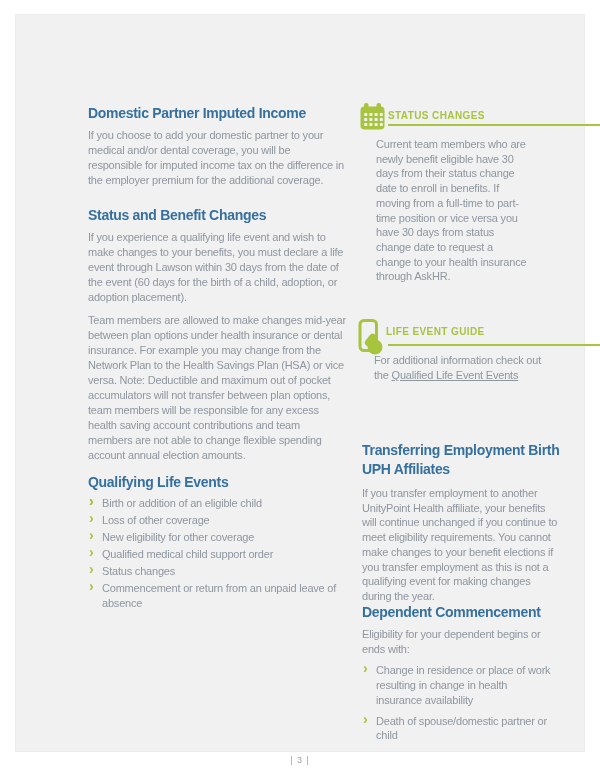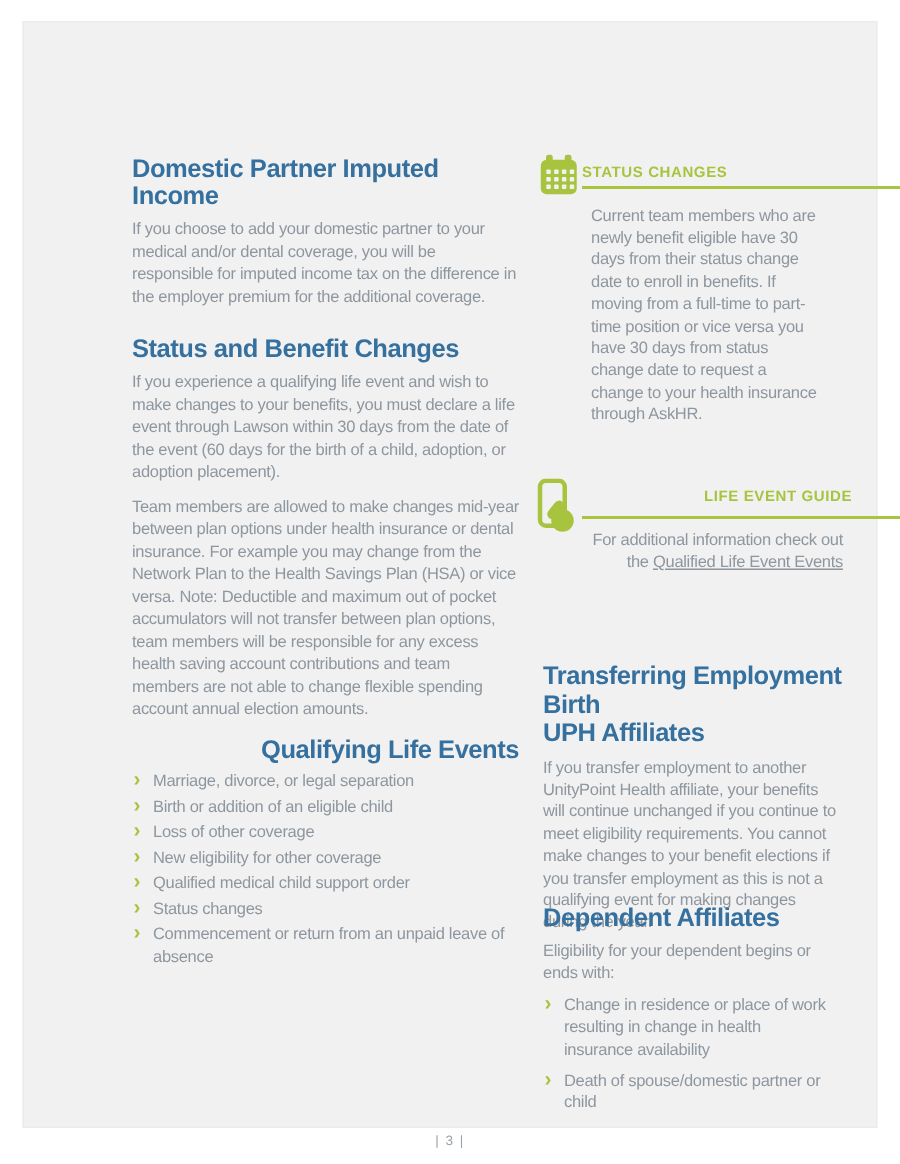--- a/index.html
+++ b/index.html
@@ -1,45 +1,45 @@
 <!DOCTYPE html>
 <html><head>
 <meta charset="utf-8">
 <style>
   * { margin:0; padding:0; box-sizing:border-box; }
   html,body { width:600px; height:776px; background:#ffffff; overflow:hidden;
               font-family:"Liberation Sans", sans-serif; }
   .paper { position:absolute; left:15px; top:14px; width:570px; height:738px;
            background:#f1f1f2; border:1px solid #ebebec; }
 
-  h2 { font-size:17px; font-weight:bold; color:#35709e; letter-spacing:-0.3px;
+  h2 { font-size:14px; font-weight:bold; color:#35709e; letter-spacing:-0.3px;
        line-height:18px; }
   p, li { font-size:11px; line-height:15px; color:#8e969e; letter-spacing:-0.2px; }
 
   
   .left-col  { position:absolute; left:88px; top:104px; width:258px; }
   .left-col p { margin-top:6px; }
   .left-col .gap-lg { margin-top:18px; }
-  .left-col .gap-md { margin-top:10px;text-align:right; }
+  .left-col .gap-md { margin-top:10px; }
   .left-col p + p { margin-top:8px; }
 
   ul { list-style:none; margin-top:5px; }
   li { position:relative; padding-left:14px; margin-bottom:2px; }
   .right-list li { margin-bottom:6px; width:192px; line-height:14.7px; }
   .bullet { position:absolute; left:1px; top:-2px; color:#a8c43e; font-size:14px;
             font-weight:bold; }
 
   
   .callout { position:absolute; width:210px; }
   .callout1 { left:360px; top:103px; }
-  .callout2 { left:358px; top:319px;text-align:right; }
+  .callout2 { left:358px; top:319px; }
   .callout .icon { position:absolute; left:0; top:0; }
   .callout-label { margin-left:28px; padding-top:7px; font-size:10px; font-weight:bold;
                    color:#a8c43e; letter-spacing:0.4px; }
-  .callout-body { margin-left:34px; margin-top:16px; width:152px;
+  .callout-body { margin-left:16px; margin-top:16px; width:152px;
                   font-size:11px; line-height:14.7px; color:#8e969e; letter-spacing:-0.2px; }
   .callout2 .callout-body { width:170px; }
   .callout-body a { color:#8e969e; text-decoration:underline; }
 
   .rule { position:absolute; height:2px; background:#a9c43f; left:388px; right:0; }
   .rule1 { top:124px; } .rule2 { top:344px; }
 
   
   .right-s1 { position:absolute; left:362px; top:441px; width:200px; }
   .right-s1 h2 { white-space:pre-line; line-height:19px; }
@@ -62,21 +62,21 @@
 <div class="left-col">
   <h2>Domestic Partner Imputed Income</h2>
   <p>If you choose to add your domestic partner to your medical and/or dental coverage, you will be responsible for imputed income tax on the difference in the employer premium for the additional coverage.</p>
 
   <h2 class="gap-lg">Status and Benefit Changes</h2>
   <p>If you experience a qualifying life event and wish to make changes to your benefits, you must declare a life event through Lawson within 30 days from the date of the event (60 days for the birth of a child, adoption, or adoption placement).</p>
   <p>Team members are allowed to make changes mid-year between plan options under health insurance or dental insurance. For example you may change from the Network Plan to the Health Savings Plan (HSA) or vice versa. Note: Deductible and maximum out of pocket accumulators will not transfer between plan options, team members will be responsible for any excess health saving account contributions and team members are not able to change flexible spending account annual election amounts.</p>
 
   <h2 class="gap-md">Qualifying Life Events</h2>
   <ul>
-    <li><span class="bullet">›</span><span>Marriage, divorce, or legal separation</span></li>
+    <li><span class="bullet">›</span></li>
     <li><span class="bullet">›</span><span>Birth or addition of an eligible child</span></li>
     <li><span class="bullet">›</span><span>Loss of other coverage</span></li>
     <li><span class="bullet">›</span><span>New eligibility for other coverage</span></li>
     <li><span class="bullet">›</span><span>Qualified medical child support order</span></li>
     <li><span class="bullet">›</span><span>Status changes</span></li>
     <li><span class="bullet">›</span><span>Commencement or return from an unpaid leave of absence</span></li>
   </ul>
 </div>
 
 <div class="callout callout1">
@@ -119,21 +119,21 @@
   </div>
 </div>
 
 <div class="right-s1">
   <h2>Transferring Employment Birth
 UPH Affiliates</h2>
   <p>If you transfer employment to another UnityPoint Health affiliate, your benefits will continue unchanged if you continue to meet eligibility requirements. You cannot make changes to your benefit elections if you transfer employment as this is not a qualifying event for making changes during the year.</p>
 </div>
 
 <div class="right-s2">
-  <h2>Dependent Affiliates</h2>
+  <h2>Dependent Commencement</h2>
   <p>Eligibility for your dependent begins or ends with:</p>
   <ul class="right-list">
     <li><span class="bullet">›</span><span>Change in residence or place of work resulting in change in health insurance availability</span></li>
     <li><span class="bullet">›</span><span>Death of spouse/domestic partner or child</span></li>
   </ul>
 </div>
 
 <div class="footer">| 3 |</div>
 
 </body></html>

